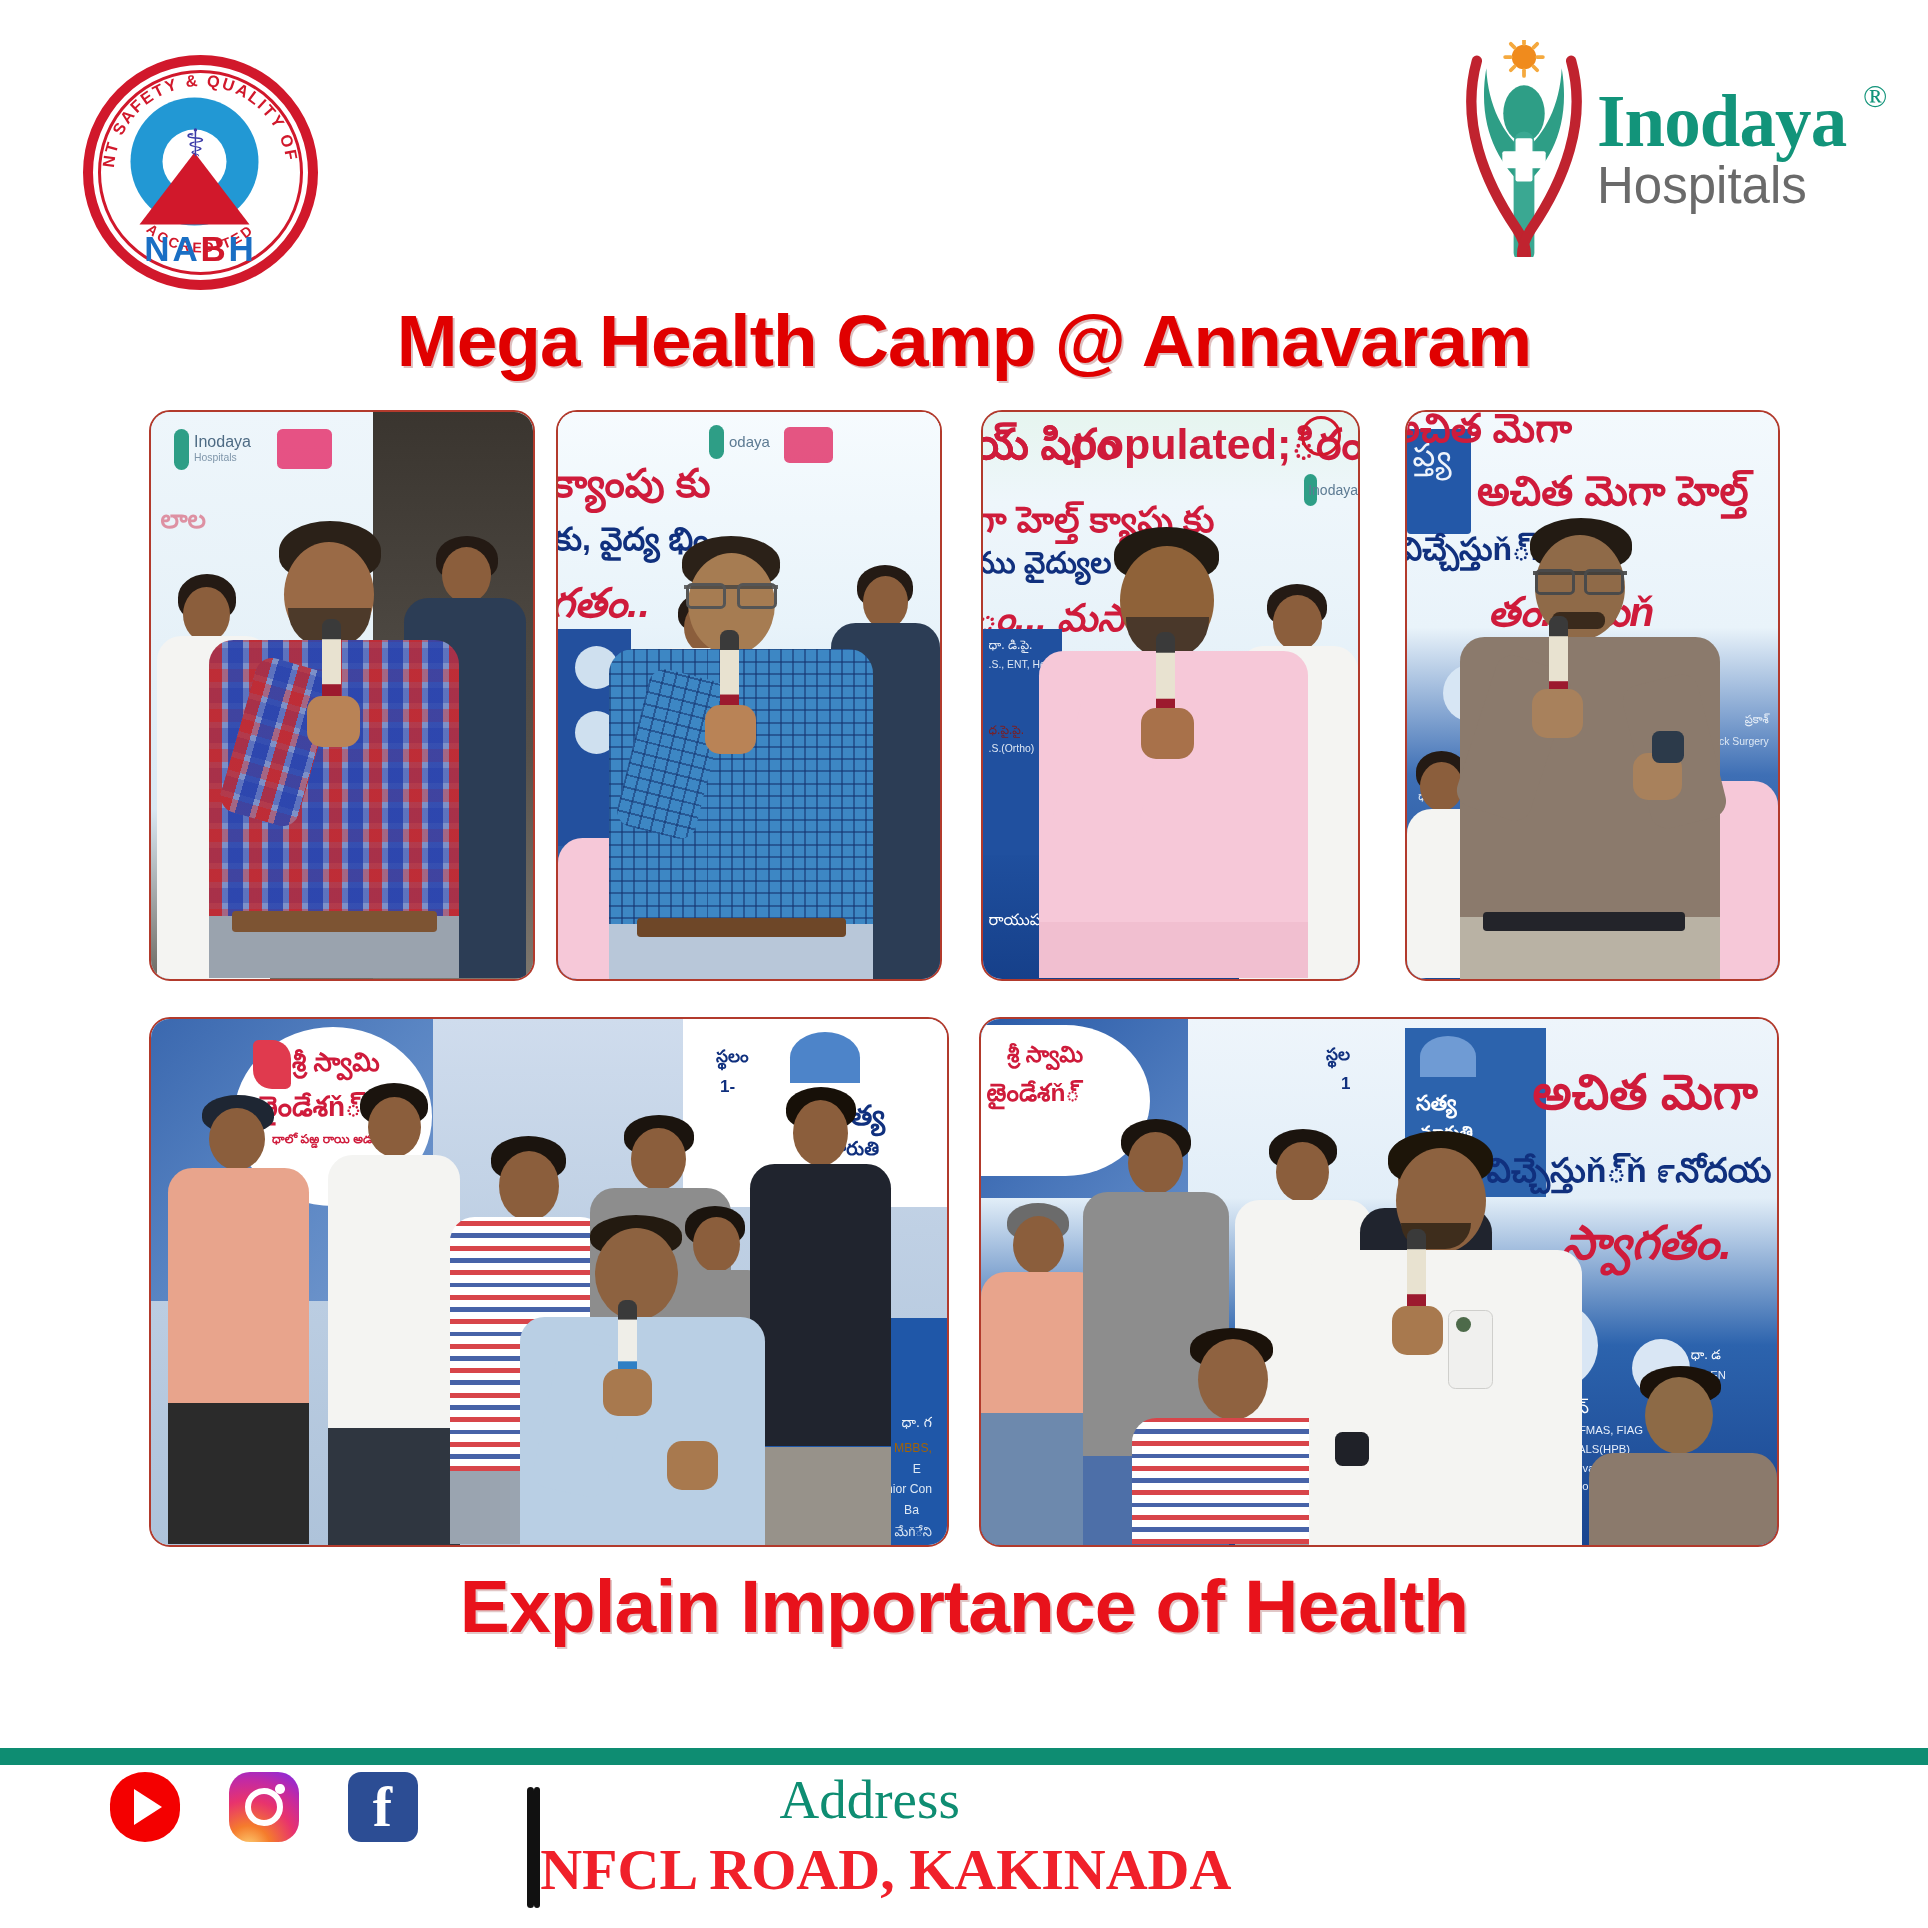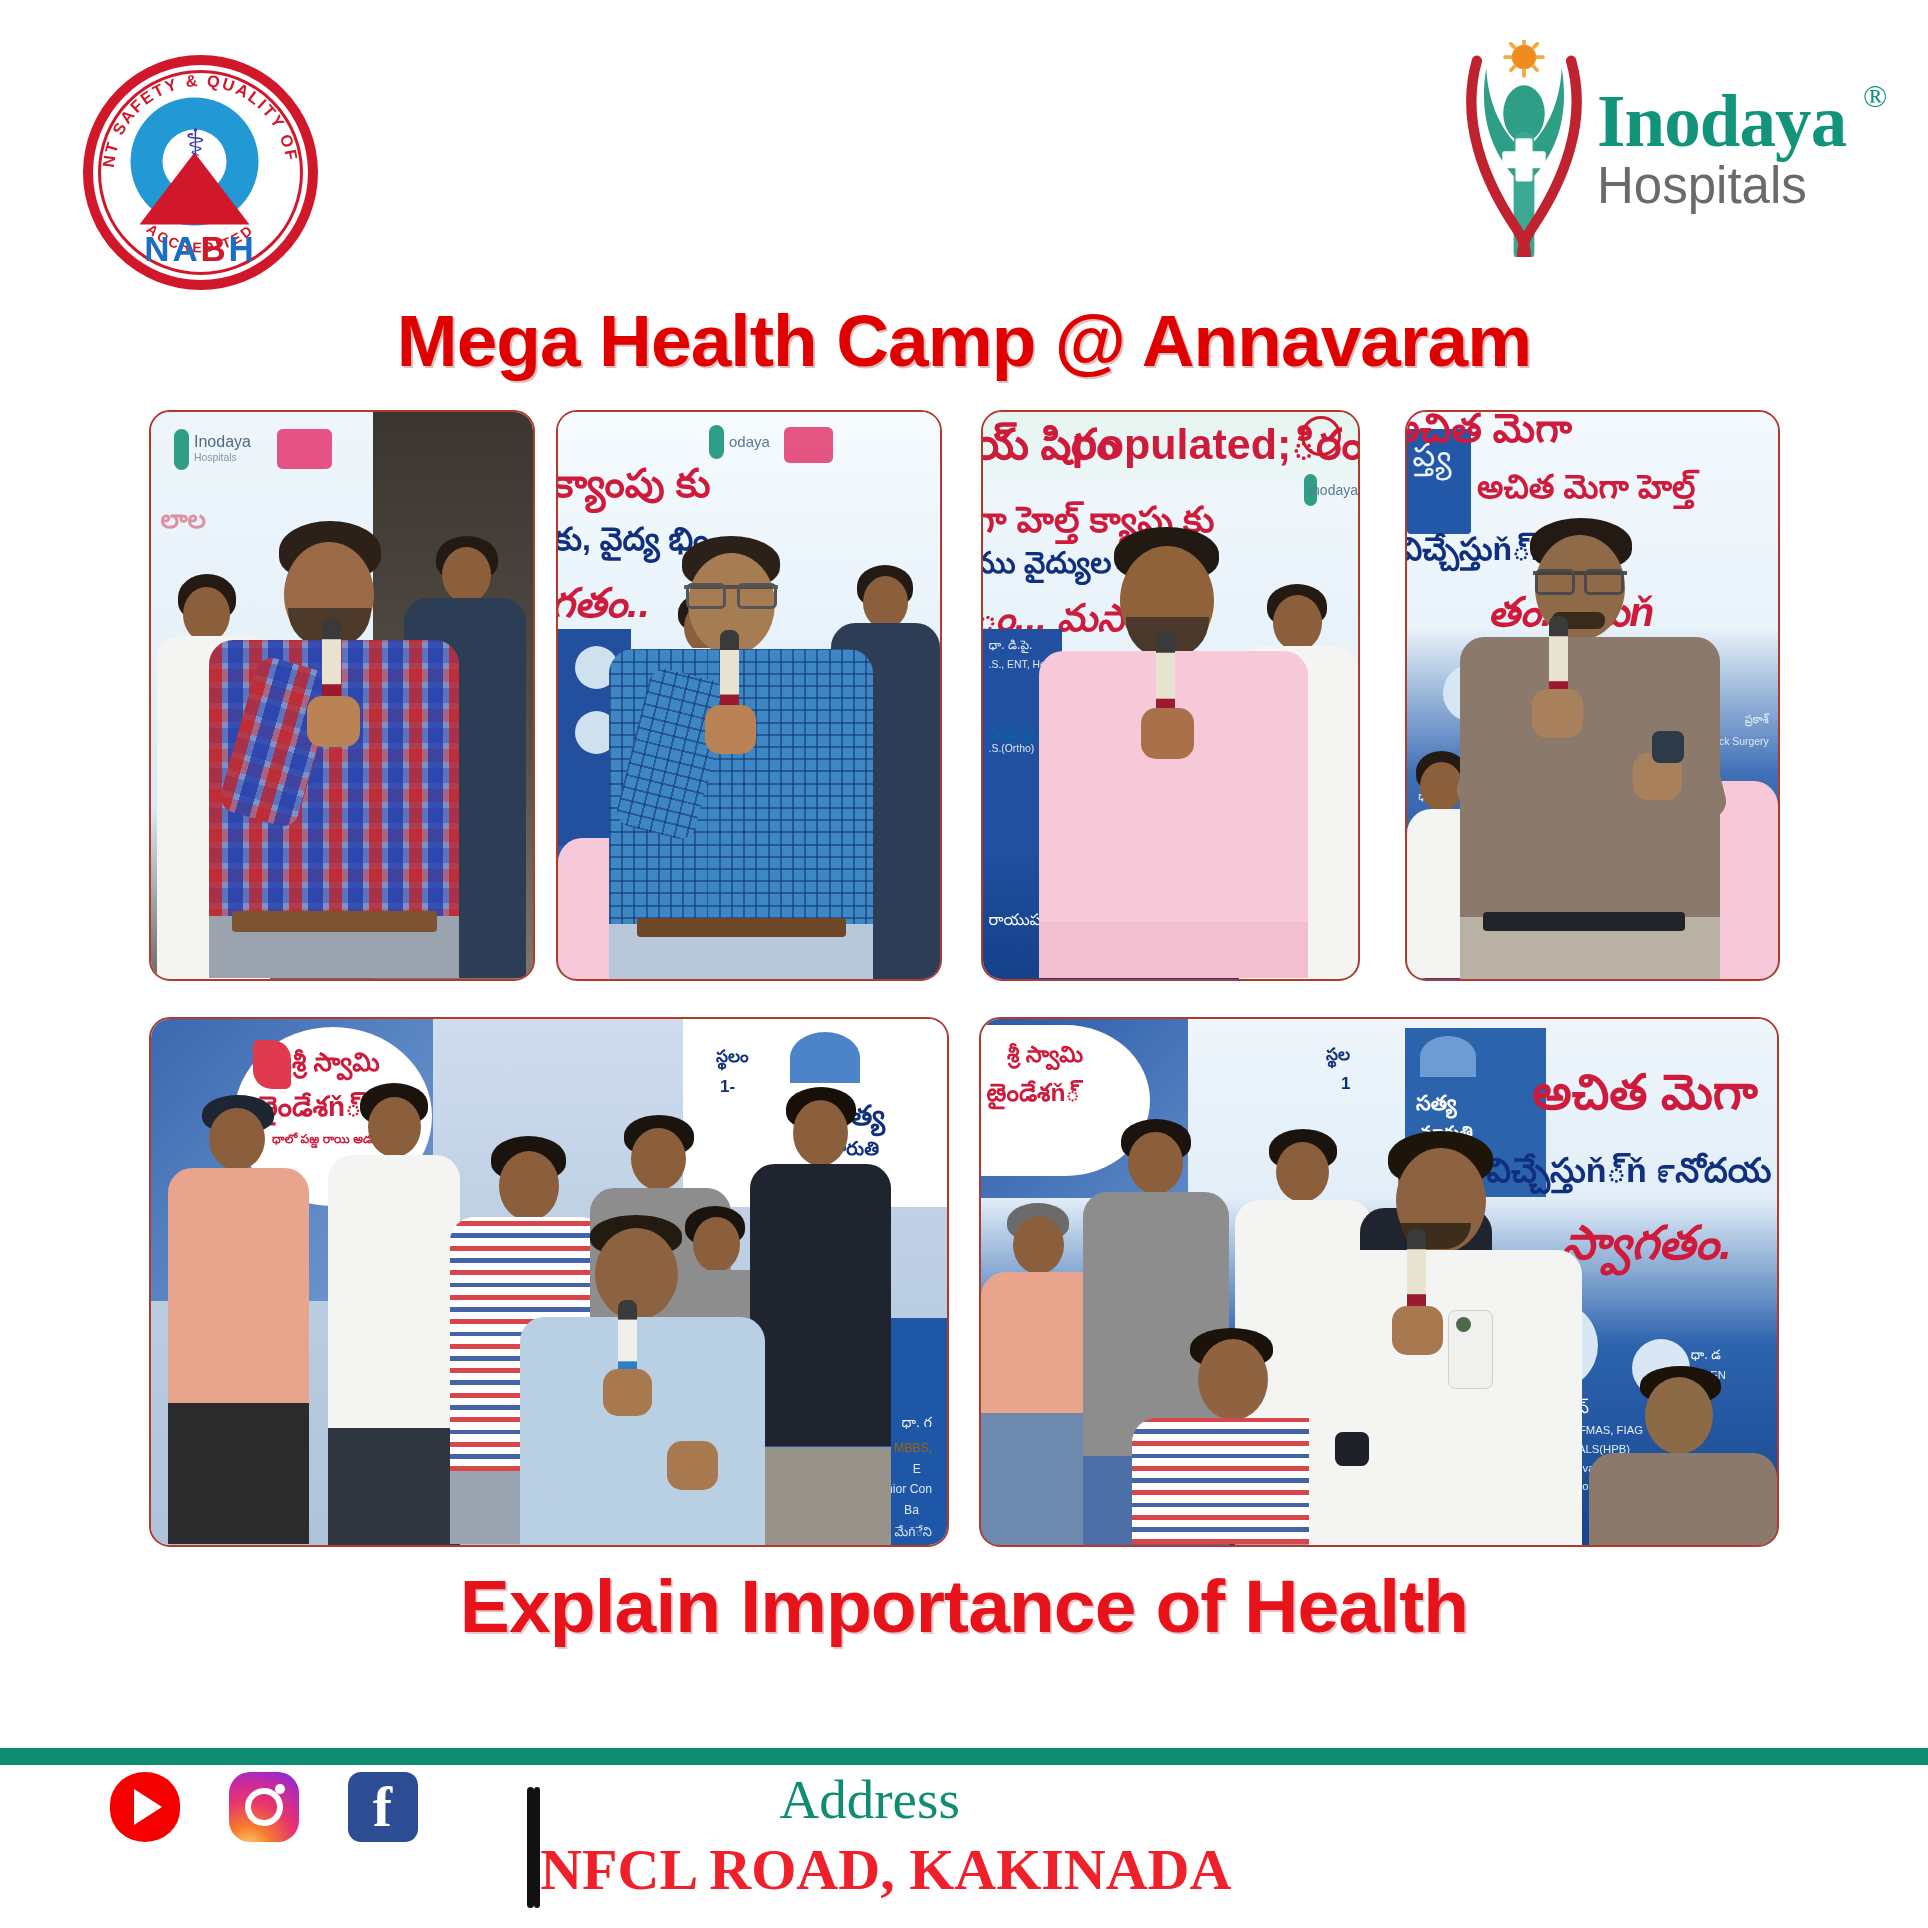--- a/index.html
+++ b/index.html
@@ -365,21 +365,21 @@
       <div class="tel-line" style="left:-9.4px;top:7.5px;font-size:43px;">య సి౉రం</div>
       <div class="tel-line" style="left:-9.4px;top:87px;font-size:36px;">గా హెల్త్ క్యాపు కు</div>
       <div class="tel-line blue" style="left:-9.4px;top:134px;font-size:30px;">ము వైద్యుల భిం</div>
       <div class="tel-line" style="left:-9.4px;top:185px;font-size:38px;font-style:italic;">ం... మసా</div>
       <div style="position:absolute;right:41px;top:62px;width:13px;height:32px;background:#2e9e86;border-radius:6.6px;"></div>
       <div style="position:absolute;right:0;top:70px;font-size:14px;color:#5d7b93;">Inodaya</div>
       <div style="position:absolute;right:17px;top:3.8px;width:40px;height:40px;border-radius:50%;border:3.8px solid #d1182b;"></div>
       <div style="position:absolute;left:0;top:217px;width:79px;height:226px;background:#20509f;"></div>
       <div style="position:absolute;left:5.6px;top:226px;font-size:12.2px;color:#e8eef7;">ధా. డి.పై.</div>
       <div style="position:absolute;left:5.6px;top:247px;font-size:10.4px;color:#dfe8f4;">.S., ENT, Head</div>
-      <div style="position:absolute;left:5.6px;top:311px;font-size:17px;color:#0369a1;">ధ.పై.పై.</div>
+      <div style="position:absolute;left:5.6px;top:311px;font-size:12px;color:#7f1d1d;">ధ.పై.పై.</div>
       <div style="position:absolute;left:5.6px;top:331px;font-size:10.4px;color:#dfe8f4;">.S.(Ortho)</div>
       <div style="position:absolute;left:5.6px;top:499px;font-size:16px;color:#ffffff;">రాయుప</div>
 
       <div class="person" style="right:0; bottom:0; width:119px; height:395px;">
         <div class="p-hair" style="left:28px;top:0;width:60px;height:43px;"></div>
         <div class="p-head" style="left:34px;top:11.3px;width:49px;height:56px;"></div>
         <div class="p-body white-sh" style="left:0;top:62px;width:119px;height:333px;"></div>
       </div>
       <div class="person" style="left:56px; bottom:0; width:269px; height:452px;">
         <div class="p-hair" style="left:75px;top:0;width:105px;height:55px;background:#211a12;"></div>
@@ -393,21 +393,21 @@
       </div>
     </div>
   </div>
 
   <div class="photo" style="left:1405px; top:0; width:375px; height:571px;">
     <div class="ph-inner">
       <div style="position:absolute;inset:0;background:linear-gradient(180deg,#f3f9fd 0%,#e9f3fa 38%,#3e6fb5 64%,#1c4a96 100%);"></div>
       <div style="position:absolute;left:0;top:17px;width:64px;height:105px;background:#2358a8;border-radius:3.8px;"></div>
       <div style="position:absolute;left:5.6px;top:24.5px;font-size:32px;color:#eef4fb;">ప్త్య</div>
       <div class="tel-line" style="left:-19px;top:-5.6px;font-size:40px;">అచిత మెగా</div>
-      <div class="tel-line" style="left:70px;top:56px;font-size:33px;">అచిత మెగా హెల్త్</div>
+      <div class="tel-line" style="left:70px;top:56px;font-size:41px;">అచిత మెగా హెల్త్</div>
       <div class="tel-line blue" style="left:-7.5px;top:119px;font-size:32px;">విచ్చేస్తుň్ň వైద్య</div>
       <div class="tel-line" style="left:81px;top:177px;font-size:41px;font-style:italic;">తం... సుň</div>
       <div style="position:absolute;left:36px;top:252px;width:58px;height:58px;border-radius:50%;background:#d7e6f4;"></div>
       <div style="position:absolute;left:11.3px;top:330px;font-size:11.3px;color:#eaf1f9;margin-top:48px;">ధా. గొఱ</div>
       <div style="position:absolute;left:11.3px;top:350px;font-size:10.4px;color:#dde8f4;">BBS, DN</div>
       <div style="position:absolute;right:9.4px;top:301px;font-size:11.3px;color:#eaf1f9;">ప్రకాశ్</div>
       <div style="position:absolute;right:9.4px;top:324px;font-size:10.4px;color:#dde8f4;">eck Surgery</div>
 
       <div class="person" style="left:0; bottom:0; width:83px; height:339px;">
         <div class="p-hair" style="left:9.4px;top:111px;width:51px;height:41px;"></div>

